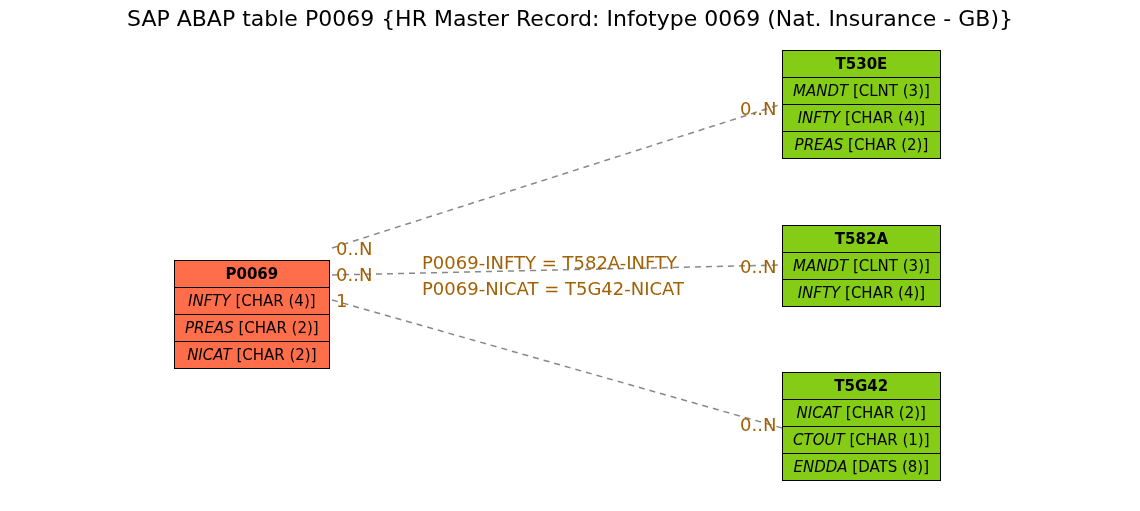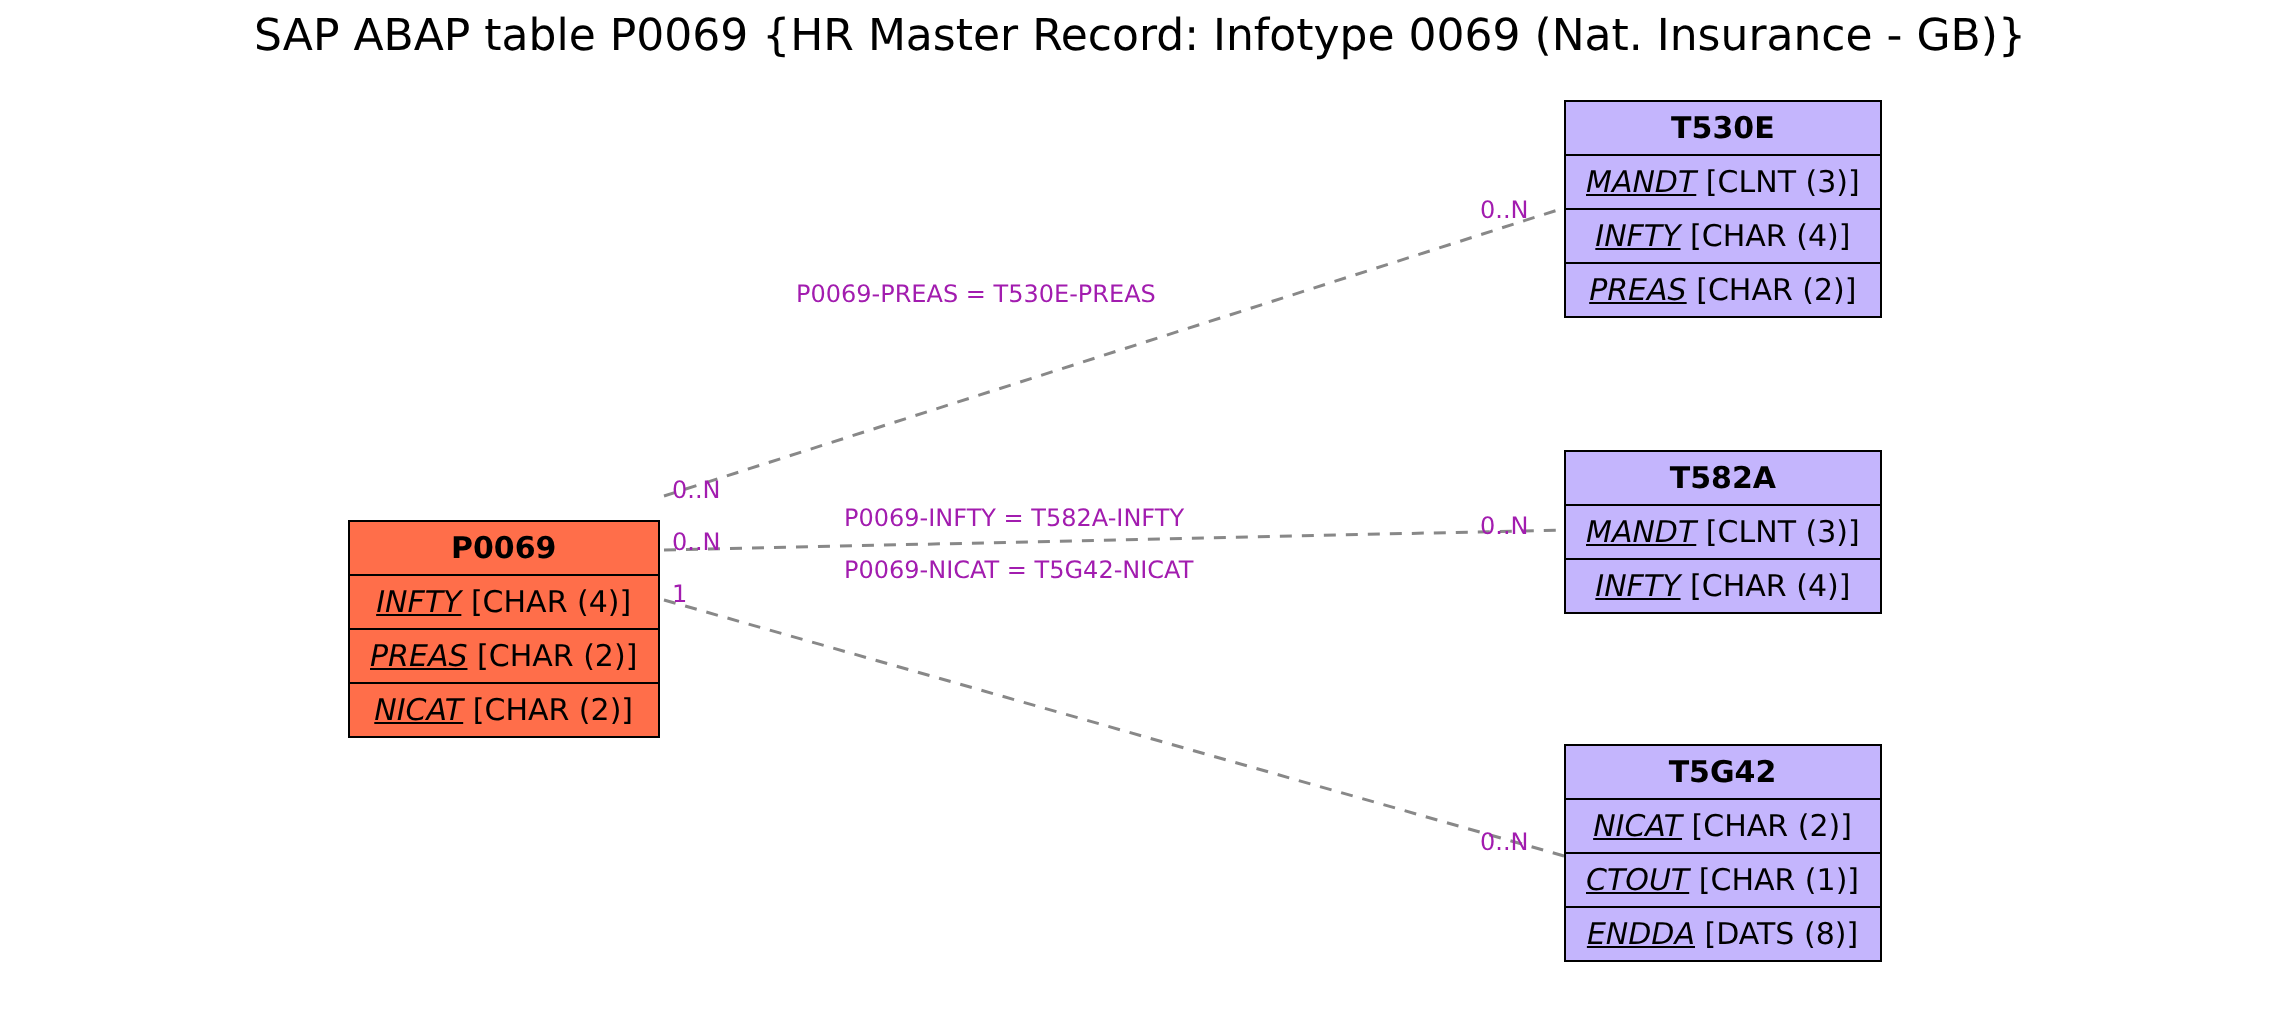--- a/index.html
+++ b/index.html
@@ -35,34 +35,33 @@
     border: 1px solid #000;
     padding: 4px 10px;
     text-align: center;
     white-space: nowrap;
   }
   .tbl .hdr {
     font-weight: bold;
   }
   .tbl .fld .fname {
     font-style: italic;
-    text-decoration: underline;
   }
   .orange td { background: #ff6e4a; }
-  .green  td { background: #c4b5fd; }
+  .green  td { background: #84cc16; }
   svg.lines {
     position: absolute;
     left: 0; top: 0;
     width: 1140px; height: 511px;
     pointer-events: none;
   }
   .relLabel, .cardLabel {
     position: absolute;
-    font-size: 12px;
-    color: #a21caf;
+    font-size: 18px;
+    color: #a16207;
     white-space: nowrap;
   }
 </style>
 </head>
 <body>
 
 <div class="canvas">
 
   <div class="title">SAP ABAP table P0069 {HR Master Record: Infotype 0069 (Nat. Insurance - GB)}</div>
 
@@ -130,21 +129,20 @@
         </tr>
     <tr>
           <td class="fld"><span class="fname">CTOUT</span> <span>[CHAR (1)]</span></td>
         </tr>
     <tr>
           <td class="fld"><span class="fname">ENDDA</span> <span>[DATS (8)]</span></td>
         </tr>
   </tbody>
     </table>
 
-  <div class="relLabel" style="left:398px; top:140px;">P0069-PREAS = T530E-PREAS</div>
   <div class="relLabel" style="left:422px; top:252px;">P0069-INFTY = T582A-INFTY</div>
   <div class="relLabel" style="left:422px; top:278px;">P0069-NICAT = T5G42-NICAT</div>
 
   <div class="cardLabel" style="left:336px; top:238px;">0..N</div>
   <div class="cardLabel" style="left:336px; top:264px;">0..N</div>
   <div class="cardLabel" style="left:336px; top:290px;">1</div>
 
   <div class="cardLabel" style="left:740px; top:98px;">0..N</div>
   <div class="cardLabel" style="left:740px; top:256px;">0..N</div>
   <div class="cardLabel" style="left:740px; top:414px;">0..N</div>

